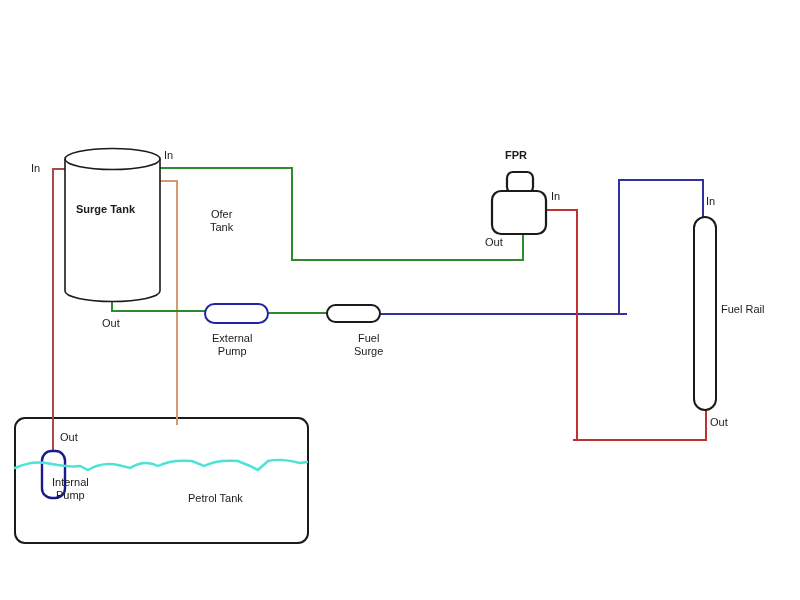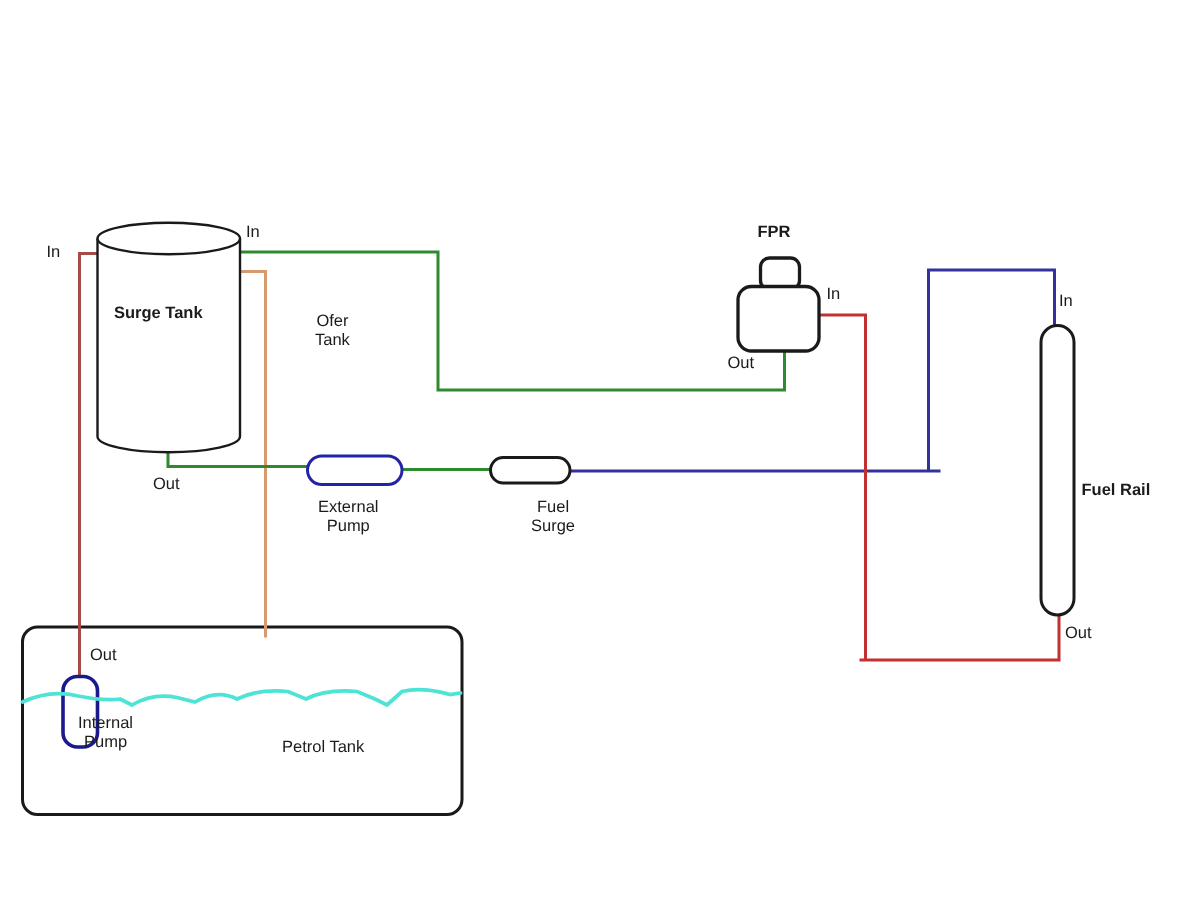--- a/index.html
+++ b/index.html
@@ -91,21 +91,21 @@
   </div>
 
   <div class="lbl" style="left:505px;top:149px;font-weight:bold;">FPR</div>
 
   <div class="lbl" style="left:551px;top:190px;">In</div>
 
   <div class="lbl" style="left:485px;top:236px;">Out</div>
 
   <div class="lbl" style="left:706px;top:195px;">In</div>
 
-  <div class="lbl" style="left:721px;top:321px;font-weight:bold;">Fuel Rail</div>
+  <div class="lbl" style="left:721px;top:303px;">Fuel Rail</div>
 
   <div class="lbl" style="left:710px;top:416px;">Out</div>
 
   <div class="lbl" style="left:60px;top:431px;">Out</div>
 
   <div class="lbl" style="left:52px;top:476px;">
     <span class="line">Internal</span>
     <span class="line">Pump</span>
   </div>
 

